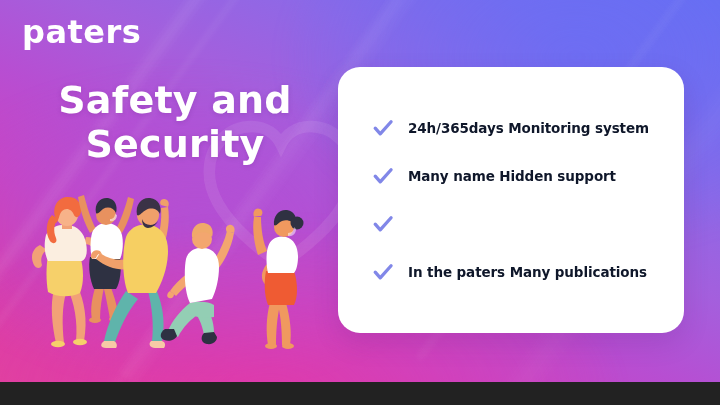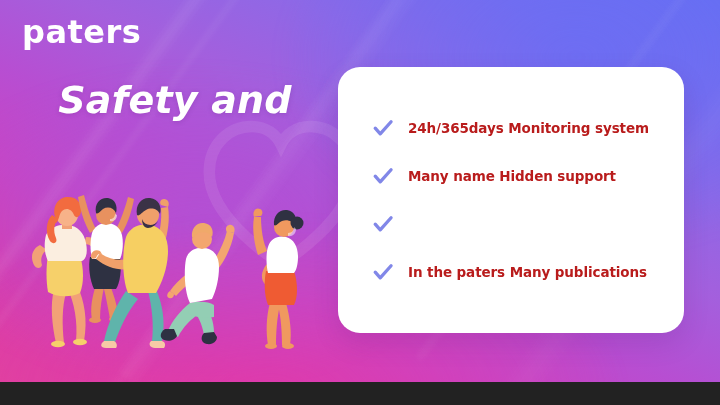--- a/index.html
+++ b/index.html
@@ -125,21 +125,20 @@
     top: 78px;
     width: 310px;
     text-align: center;
     color: #ffffff;
     font-size: 38px;
     font-weight: 700;
     line-height: 1.16;
     letter-spacing: 0.2px;
     font-family: "DejaVu Sans", "Liberation Sans", sans-serif;
     text-shadow: 0 1px 5px rgba(80,20,110,0.18);
-    font-style: italic;
   }
   .headline .line { display: block; }
 
   
   .card {
     position: absolute;
     left: 338px;
     top: 67px;
     width: 346px;
     height: 266px;
@@ -165,21 +164,21 @@
     gap: 14px;
   }
   .check-icon {
     flex: 0 0 auto;
     width: 22px;
     height: 22px;
     display: block;
   }
   .check-icon svg { display: block; width: 100%; height: 100%; }
   .feature-text {
-    color: #b91c1c;
+    color: #0f172a;
     font-size: 13.5px;
     font-weight: 700;
     letter-spacing: -0.1px;
     white-space: nowrap;
     font-family: "DejaVu Sans", "Liberation Sans", sans-serif;
   }
 
   
   .illustration {
     position: absolute;
@@ -212,20 +211,21 @@
   <div class="watermark">
     <svg viewBox="0 0 100 92" xmlns="http://www.w3.org/2000/svg">
       <path d="M50 88 C50 88 6 62 6 32 C6 14 19 4 32 4 C41 4 47 9 50 15 C53 9 59 4 68 4 C81 4 94 14 94 32 C94 62 50 88 50 88 Z" fill="none" stroke="#ffffff" stroke-width="7"></path>
     </svg>
   </div>
 
   <div class="logo">paters</div>
 
   <div class="headline">
     <span class="line">Safety and</span>
+    <span class="line">Security</span>
   </div>
 
   <div class="card">
     <ul class="feature-list">
 
       <li class="feature-item">
         <span class="check-icon">
           <svg viewBox="0 0 24 24" xmlns="http://www.w3.org/2000/svg">
             <path d="M3.5 12.2 L9 18.4 L20.8 5.2" fill="none" stroke="#8187e8" stroke-width="3.6" stroke-linecap="round" stroke-linejoin="round"></path>
           </svg>

